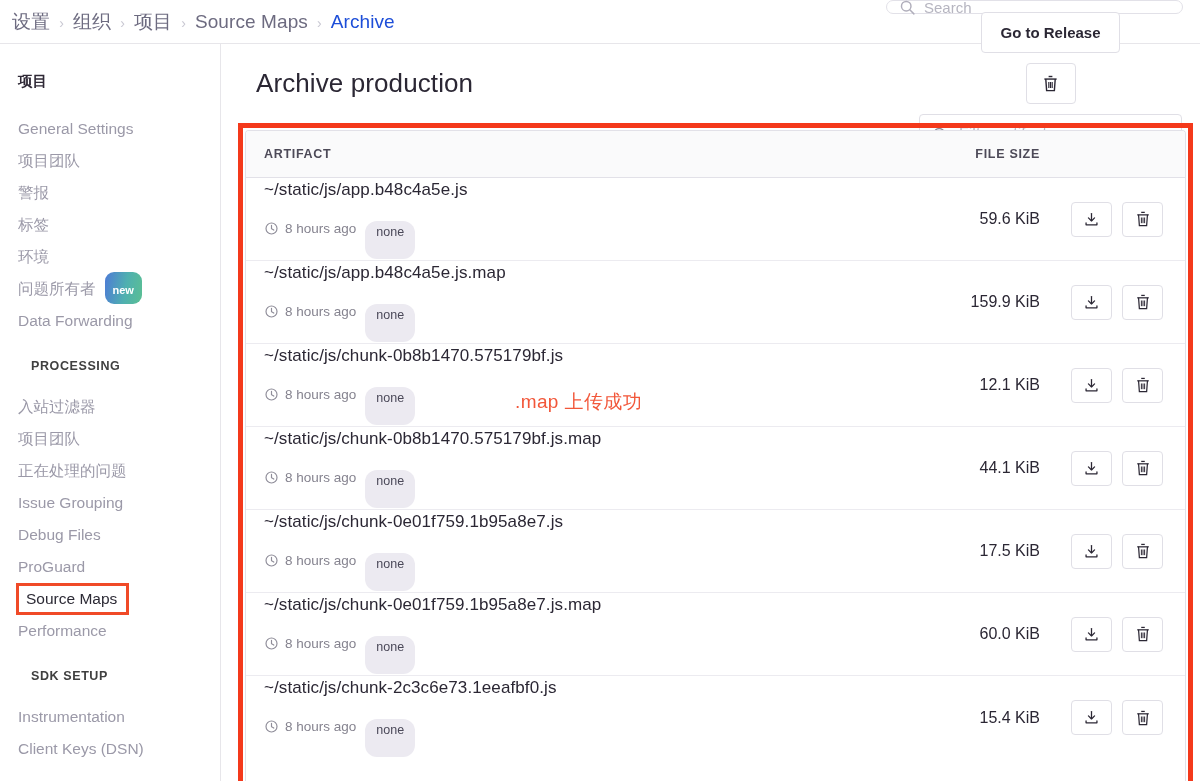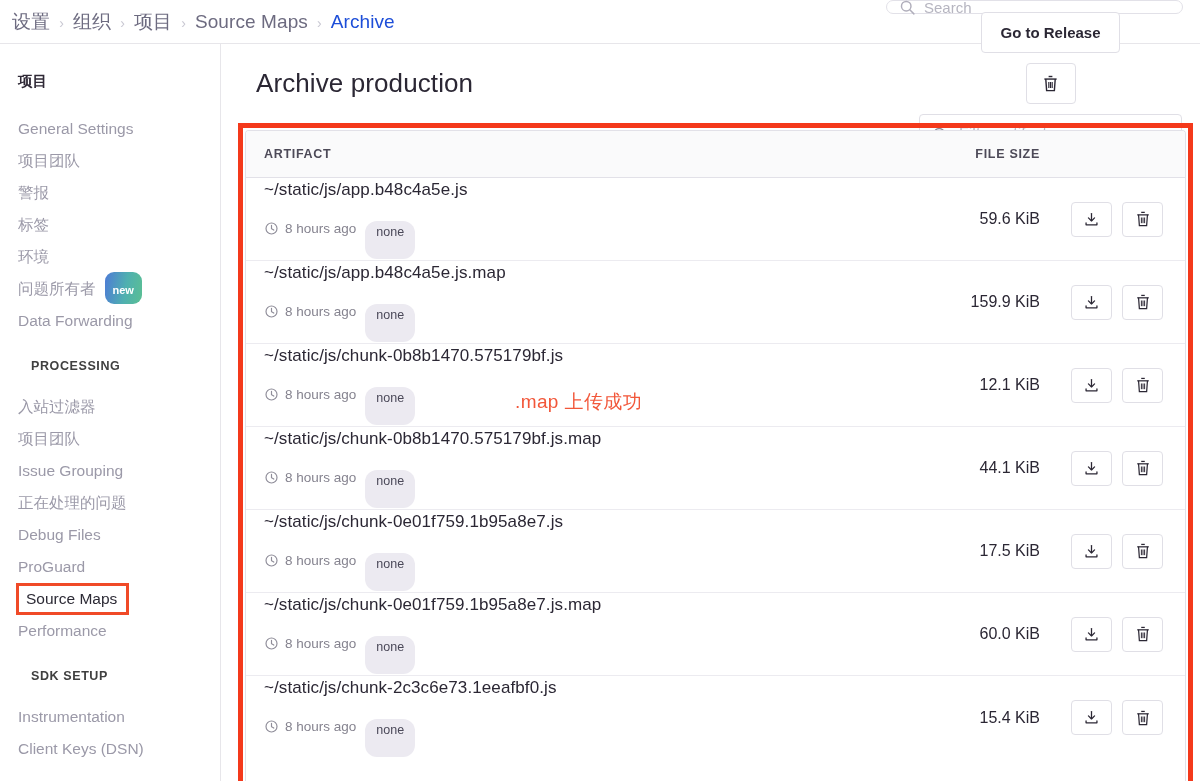--- a/index.html
+++ b/index.html
@@ -249,24 +249,24 @@
           <span>Data Forwarding</span>
         </div>
         <div class="nav-section">PROCESSING</div>
         <div class="nav-item">
           <span>入站过滤器</span>
         </div>
         <div class="nav-item">
           <span>项目团队</span>
         </div>
         <div class="nav-item">
+          <span>正在处理的问题</span>
+        </div>
+        <div class="nav-item">
           <span>Issue Grouping</span>
-        </div>
-        <div class="nav-item">
-          <span>正在处理的问题</span>
         </div>
         <div class="nav-item">
           <span>Debug Files</span>
         </div>
         <div class="nav-item">
           <span>ProGuard</span>
         </div>
         <div class="nav-item active-box">
           <span class="active-ring">Source Maps</span>
         </div>

